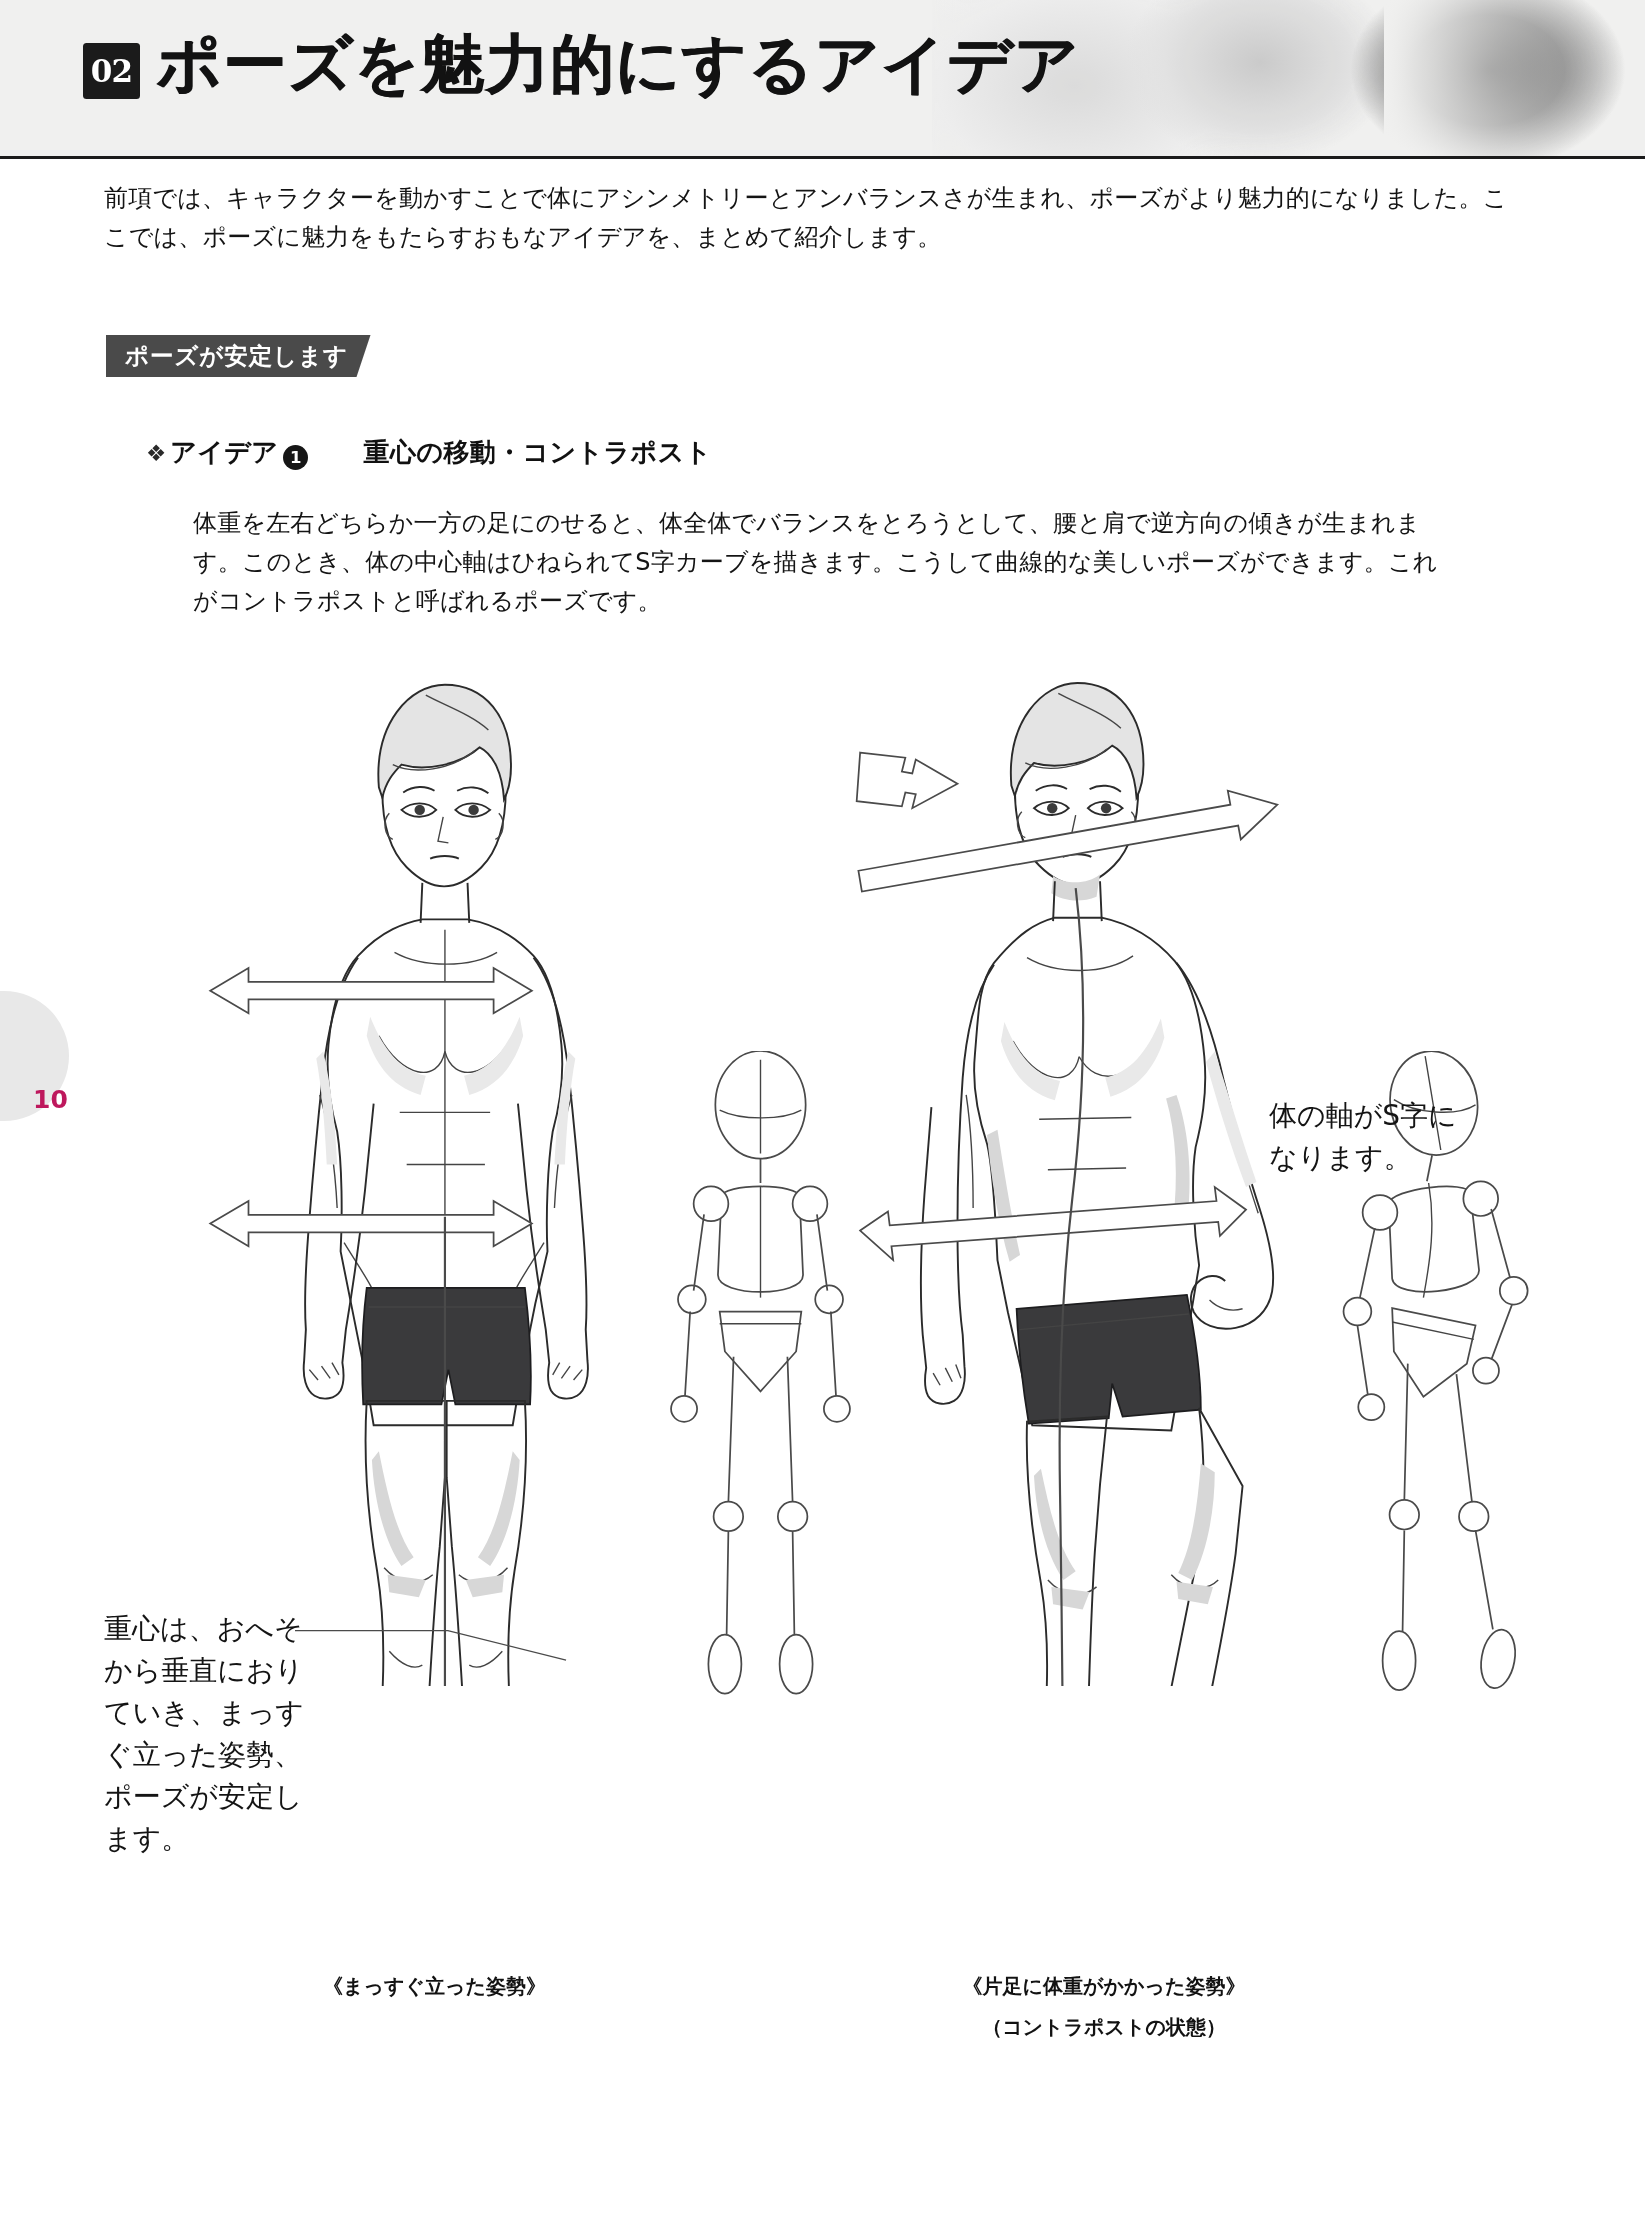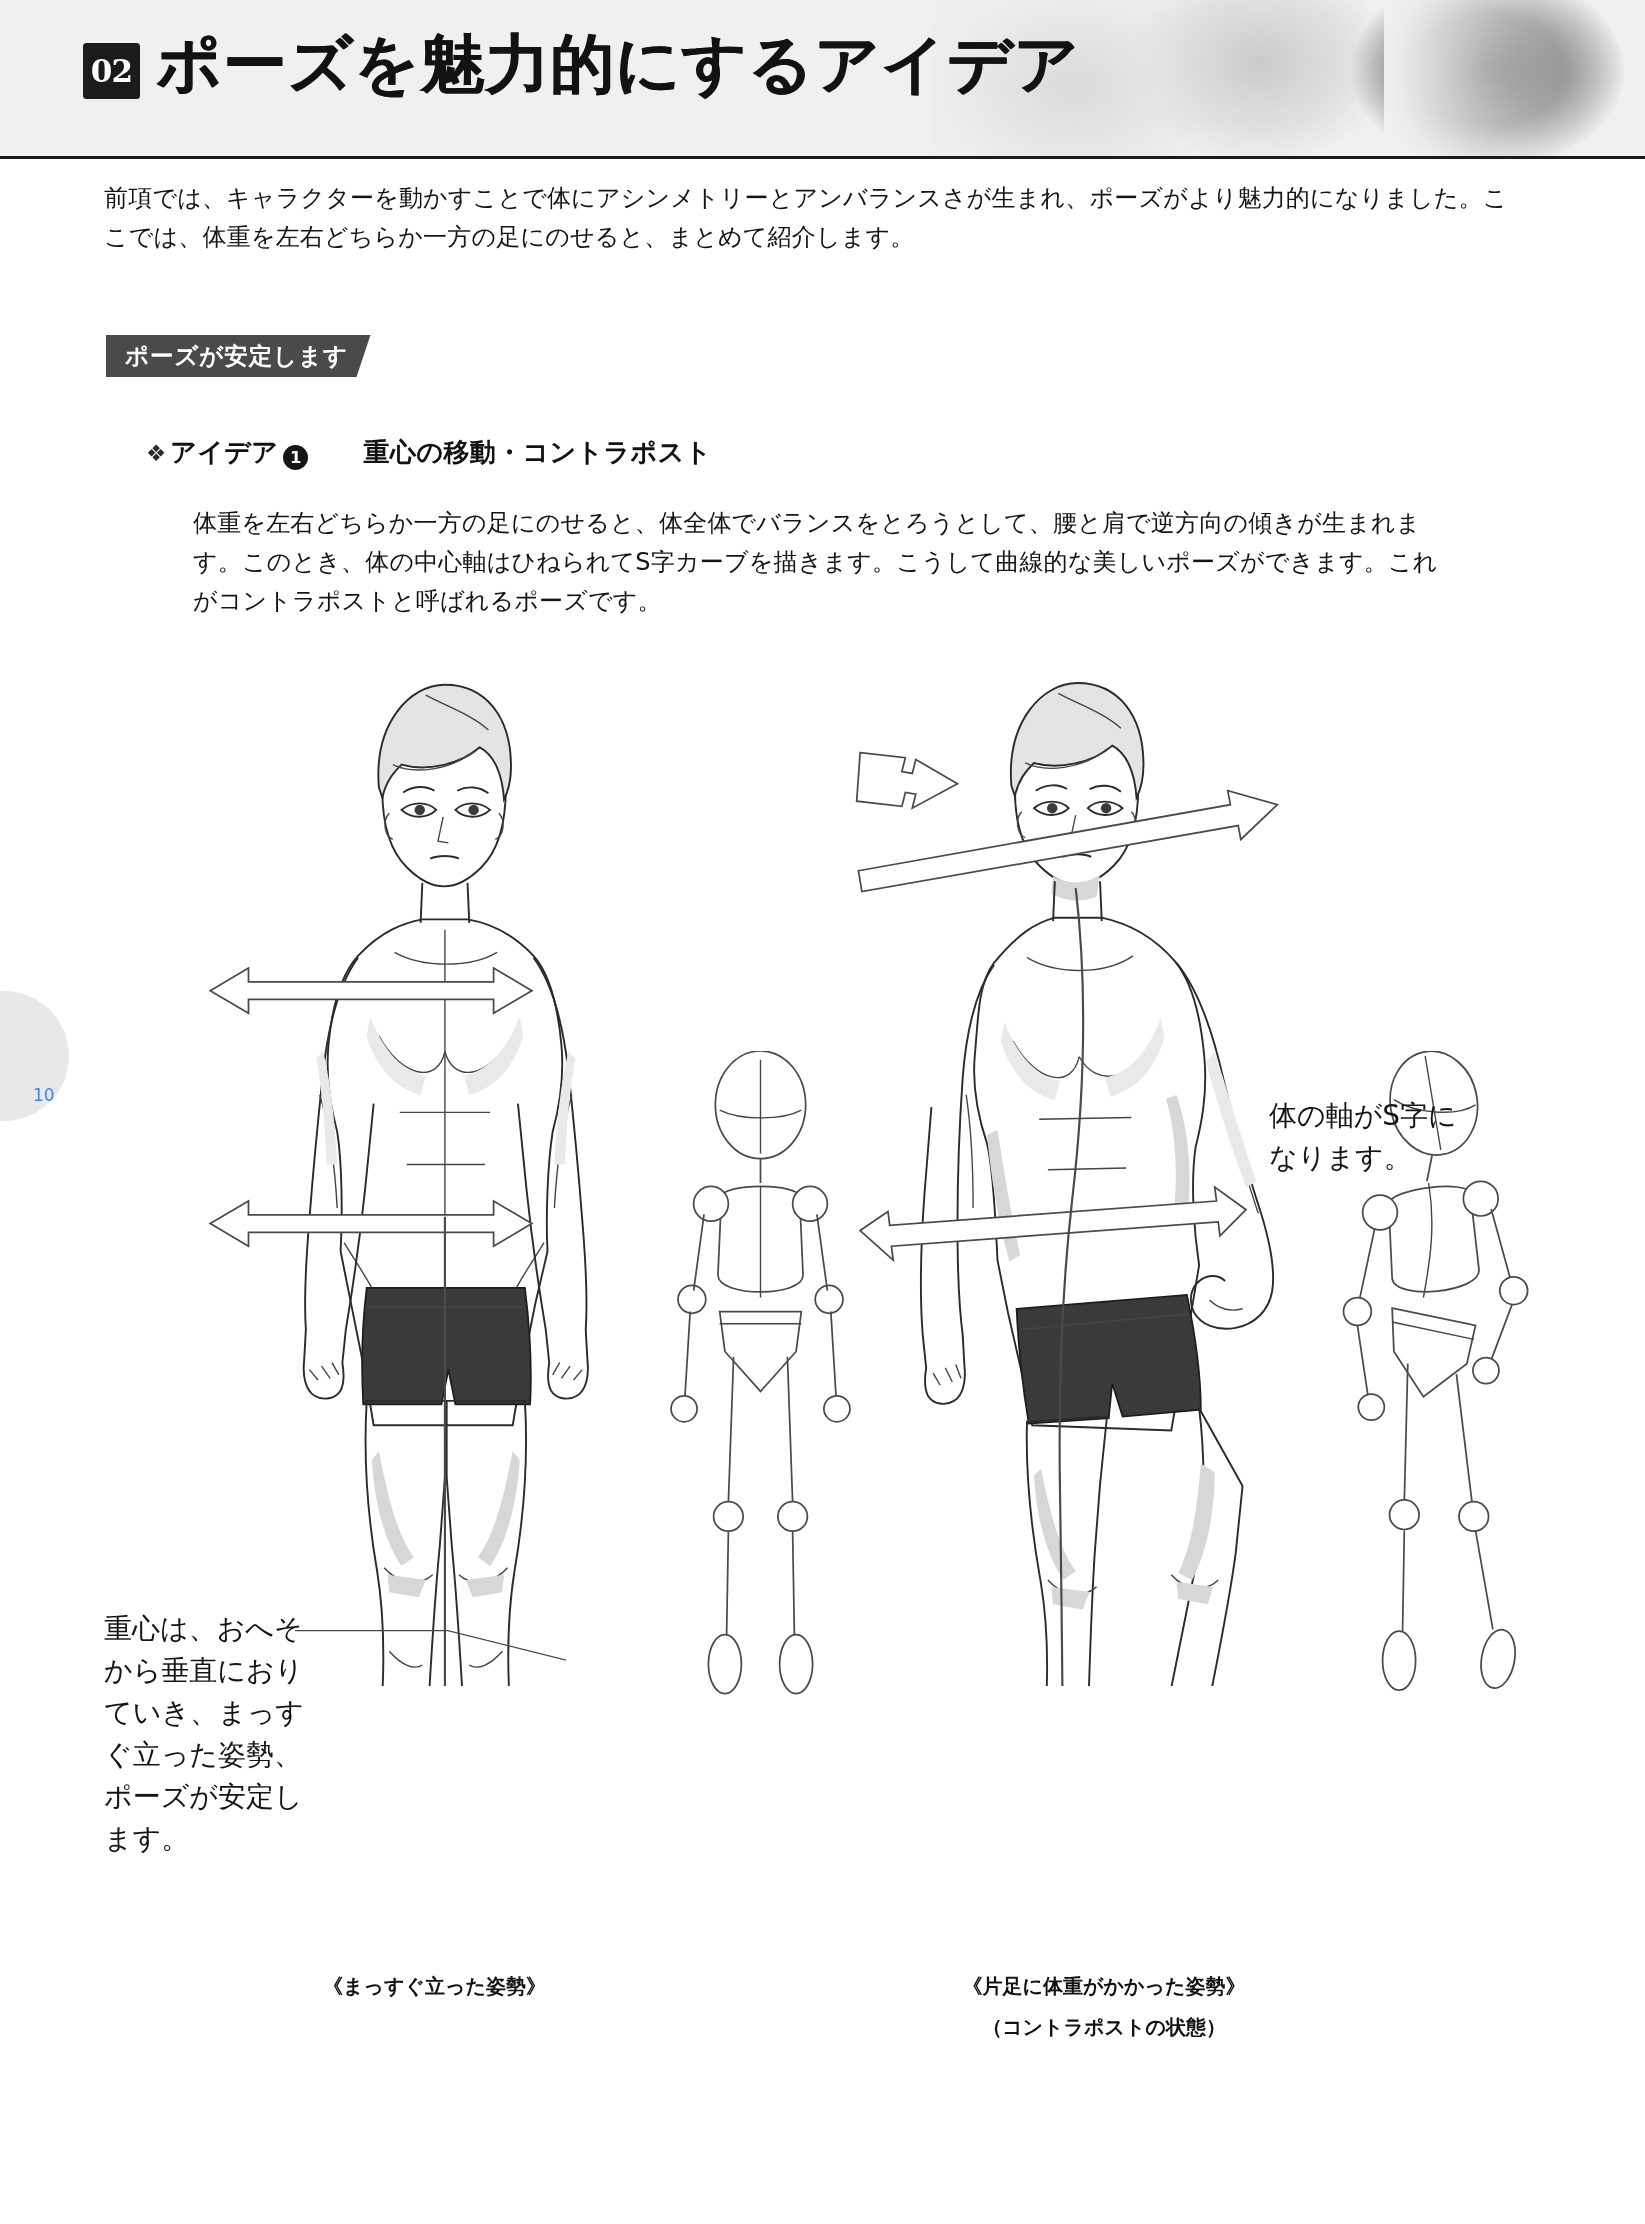--- a/index.html
+++ b/index.html
@@ -79,22 +79,23 @@
     position: absolute;
     left: -61px; top: 991px;
     width: 130px; height: 130px;
     background: #e8e8e8;
     border-radius: 50%;
   }
   .page-number {
     position: absolute;
     left: 33px; top: 1085px;
     font-family: "DejaVu Sans", sans-serif;
-    font-size: 17px;
-    color: #3b82f6;
+    font-size: 25px;
+    color: #be185d;
+    font-weight: bold;
   }
 
   
   .intro {
     position: absolute;
     left: 104px; top: 179px;
     width: 1425px;
     font-family: "DejaVu Sans", sans-serif;
     font-size: 24px;
     line-height: 1.62;
@@ -226,21 +227,21 @@
   <div class="header-photo"></div>
   <div class="header-photo-fade"></div>
 </div>
 <div class="chapter-num-box">02</div>
 <div class="chapter-title">ポーズを魅力的にするアイデア</div>
 <div class="header-rule"></div>
 
 <div class="page-tab"></div>
 <div class="page-number">10</div>
 
-<div class="intro">前項では、キャラクターを動かすことで体にアシンメトリーとアンバランスさが生まれ、ポーズがより魅力的になりました。ここでは、体重を左右どちらか一方の足にのせると、まとめて紹介します。</div>
+<div class="intro">前項では、キャラクターを動かすことで体にアシンメトリーとアンバランスさが生まれ、ポーズがより魅力的になりました。ここでは、ポーズに魅力をもたらすおもなアイデアを、まとめて紹介します。</div>
 
 <div class="banner-left-notch"></div>
 <div class="section-banner">ポーズが安定します</div>
 
 <div class="idea-heading">
   <span class="idea-diamond">❖</span>
   <span>アイデア</span>
   <span class="idea-badge">1</span>
   <span class="idea-heading-sub">重心の移動・コントラポスト</span>
 </div>

